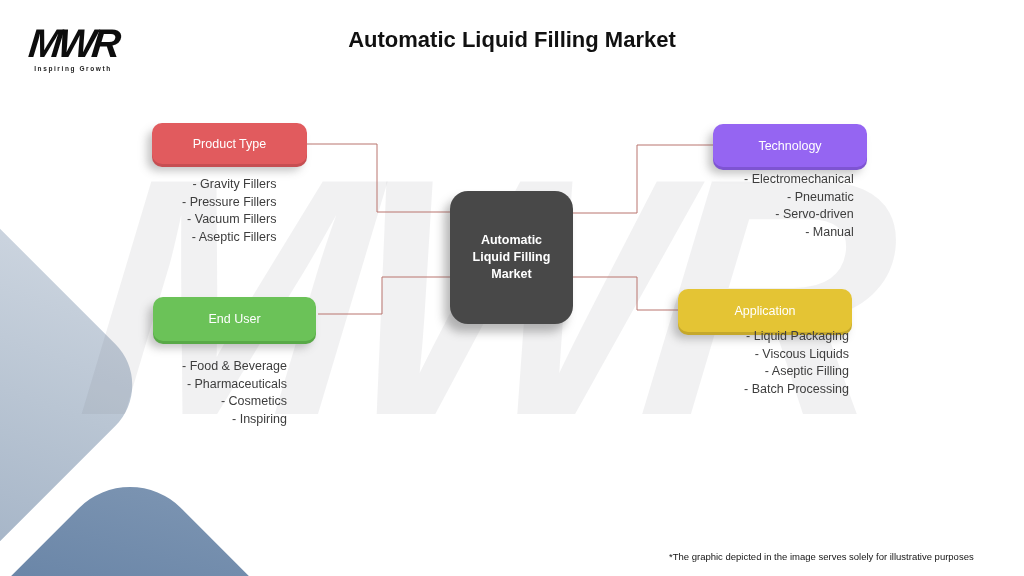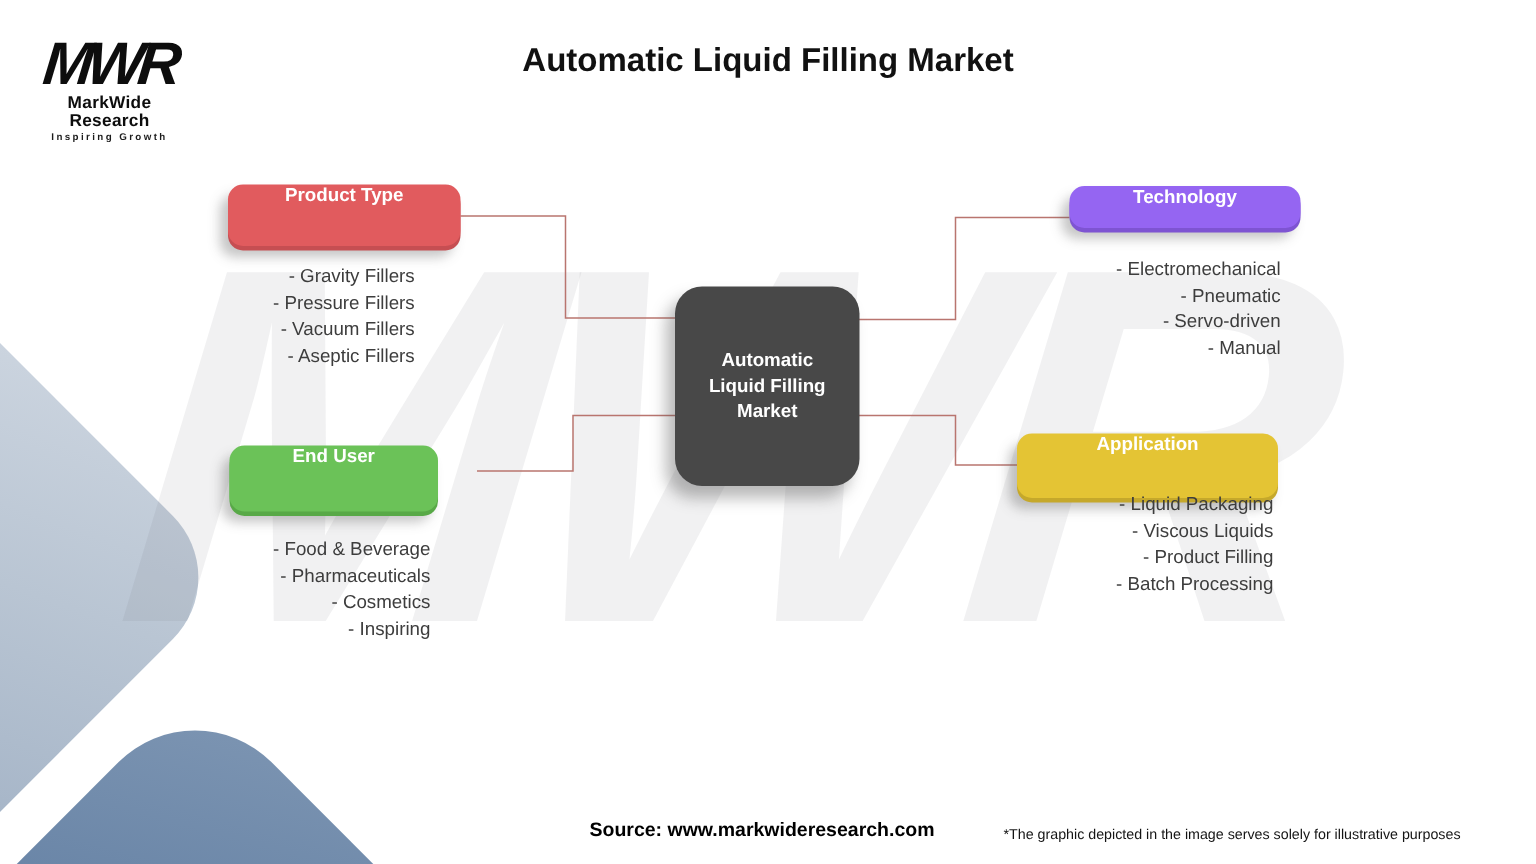--- a/index.html
+++ b/index.html
@@ -33,22 +33,22 @@
   
   .title{
     position:absolute;left:0;right:0;top:27px;text-align:center;z-index:3;
     font-size:22px;font-weight:bold;color:#111111;
   }
   
   .connectors{position:absolute;left:0;top:0;z-index:2;}
   
   .branch-box{
     position:absolute;z-index:3;border-radius:10px;
-    display:flex;justify-content:center;
-    color:#ffffff;font-weight:bold;font-size:12.5px;
+    display:flex;align-items:center;justify-content:center;
+    color:#ffffff;font-weight:normal;font-size:12.5px;
   }
   .box-red   {background:#e15b5e;box-shadow:0 3px 0 #c64e52,-5px 7px 8px rgba(90,90,90,0.35);}
   .box-purple{background:#9565f2;box-shadow:0 3px 0 #7e54d2,-5px 7px 8px rgba(90,90,90,0.35);}
   .box-green {background:#6bc258;box-shadow:0 3px 0 #58a947,-5px 7px 8px rgba(90,90,90,0.35);}
   .box-yellow{background:#e4c434;box-shadow:0 3px 0 #c5a82b,-5px 7px 8px rgba(90,90,90,0.35);}
   .center-box{
     position:absolute;left:450px;top:191px;width:123px;height:133px;z-index:3;
     background:#484848;border-radius:18px;
     box-shadow:-6px 8px 10px rgba(80,80,80,0.4);
     display:flex;align-items:center;justify-content:center;text-align:center;
@@ -65,21 +65,20 @@
 <body>
 
 <div class="canvas">
 
   <div class="diamond diamond-light"></div>
   <div class="diamond diamond-dark"></div>
   <div class="watermark">MWR</div>
 
   <div class="logo">
     <div class="logo-mark">MWR</div>
-    <div class="logo-name">MarkWide Research</div>
     <div class="logo-tagline">Inspiring Growth</div>
   </div>
 
   <div class="title">Automatic Liquid Filling Market</div>
 
   <svg class="connectors" width="1024" height="576" viewBox="0 0 1024 576">
     <polyline points="307,144 377,144 377,212 452,212" fill="none" stroke="#b9756f" stroke-width="1"></polyline>
     <polyline points="713,145 637,145 637,213 571,213" fill="none" stroke="#b9756f" stroke-width="1"></polyline>
     <polyline points="452,277 382,277 382,314 318,314" fill="none" stroke="#b9756f" stroke-width="1"></polyline>
     <polyline points="571,277 637,277 637,310 711,310" fill="none" stroke="#b9756f" stroke-width="1"></polyline>
@@ -92,46 +91,45 @@
   <div class="branch-box box-red" style="left:152px;top:123px;width:155px;height:41px">
     <span>Product Type</span>
   </div>
   <div class="list" style="left:182px;top:176px">
       <div class="item">Gravity Fillers</div>
       <div class="item">Pressure Fillers</div>
       <div class="item">Vacuum Fillers</div>
       <div class="item">Aseptic Fillers</div>
     </div>
 
-  <div class="branch-box box-purple" style="left:713px;top:124px;width:154px;height:28px">
+  <div class="branch-box box-purple" style="left:713px;top:124px;width:154px;height:43px">
     <span>Technology</span>
   </div>
   <div class="list" style="left:744px;top:171px">
       <div class="item">Electromechanical</div>
       <div class="item">Pneumatic</div>
       <div class="item">Servo-driven</div>
       <div class="item">Manual</div>
     </div>
 
-  <div class="branch-box box-green" style="left:153px;top:297px;width:139px;height:44px">
+  <div class="branch-box box-green" style="left:153px;top:297px;width:163px;height:44px">
     <span>End User</span>
   </div>
   <div class="list" style="left:182px;top:358px">
       <div class="item">Food &amp; Beverage</div>
       <div class="item">Pharmaceuticals</div>
       <div class="item">Cosmetics</div>
       <div class="item">Inspiring</div>
     </div>
 
   <div class="branch-box box-yellow" style="left:678px;top:289px;width:174px;height:43px">
     <span>Application</span>
   </div>
   <div class="list" style="left:744px;top:328px">
       <div class="item">Liquid Packaging</div>
       <div class="item">Viscous Liquids</div>
-      <div class="item">Product Filling</div>
+      <div class="item">Aseptic Filling</div>
       <div class="item">Batch Processing</div>
     </div>
 
-  <div class="source">Source: www.markwideresearch.com</div>
   <div class="disclaimer">*The graphic depicted in the image serves solely for illustrative purposes</div>
 
 </div>
 
 </body></html>

